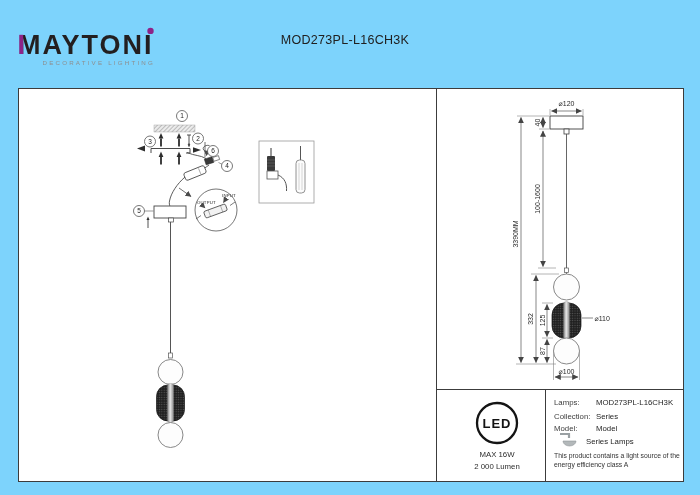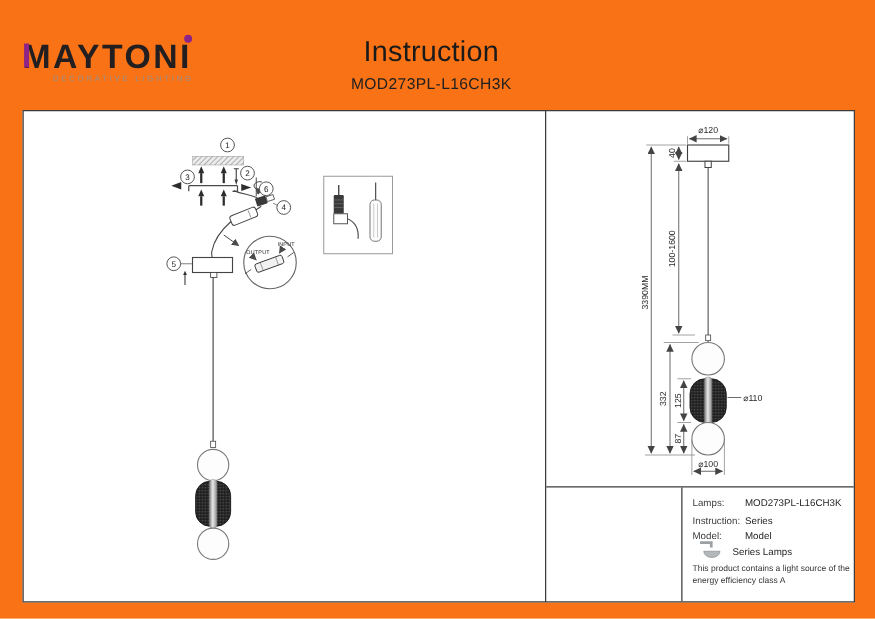--- a/index.html
+++ b/index.html
@@ -1,16 +1,16 @@
 <!DOCTYPE html>
 <html><head>
 <meta charset="utf-8">
 <style>
   html,body{margin:0;padding:0;background:#fff;}
-  .page{position:relative;width:700px;height:495px;background:#f97316;
+  .page{position:relative;width:700px;height:495px;background:#7dd3fc;
         font-family:"Liberation Sans",sans-serif;color:#222;overflow:hidden;}
   
   .logo{position:absolute;left:18px;top:24px;}
   .titleblock{position:absolute;left:240px;top:28px;width:210px;text-align:center;}
   .title{font-size:23px;color:#1a1a1a;letter-spacing:.2px;}
   .model{font-size:12.5px;color:#202020;margin-top:5px;letter-spacing:.3px;}
   
   .panel{position:absolute;border:1px solid #3c3c3c;background:#fff;box-sizing:border-box;}
   .panel.left{left:18px;top:88px;width:419px;height:394px;}
   .panel.right{left:436px;top:88px;width:248px;height:394px;}
@@ -37,21 +37,20 @@
   <div class="logo">
     <svg width="160" height="50" viewBox="0 0 160 50">
       <text x="0" y="30" font-size="27" font-weight="700" letter-spacing="2" fill="#231f20">MAYTONI</text>
       <rect x="1.3" y="10.8" width="3.9" height="19.2" fill="#8d2488"></rect>
       <circle cx="132.5" cy="6.9" r="3.2" fill="#8d2488"></circle>
       <text x="137" y="41" font-size="6.2" letter-spacing="2.2" fill="#8e8e8e" text-anchor="end">DECORATIVE LIGHTING</text>
     </svg>
   </div>
 
   <div class="titleblock">
-    <div class="title">Instruction</div>
     <div class="model">MOD273PL-L16CH3K</div>
   </div>
 
   <div class="panel left">
     <svg width="417" height="392" viewBox="0 0 417 392">
       <defs>
         <pattern id="hatch" width="3" height="3" patternUnits="userSpaceOnUse" patternTransform="rotate(45)">
           <rect width="3" height="3" fill="#ececec"></rect>
             <line x1="0" y1="0" x2="0" y2="3" stroke="#8a8a8a" stroke-width="1"></line>
         </pattern>
@@ -251,28 +250,36 @@
         <circle cx="129.5" cy="198" r="13" fill="#fdfdfd" stroke="#7a7a7a" stroke-width="0.9"></circle>
         <rect x="115" y="214" width="29" height="35" rx="12" fill="url(#knurl)" stroke="#141414" stroke-width="0.7"></rect>
         <rect x="126.6" y="212.6" width="5.8" height="37.8" rx="2.6" fill="url(#tube)" stroke="#8f8f8f" stroke-width="0.4"></rect>
         <circle cx="129.5" cy="262" r="13" fill="#fdfdfd" stroke="#7a7a7a" stroke-width="0.9"></circle>
       </g>
     </svg>
 
     <div class="split"></div>
 
     
+    <div class="ledcell">
+      <svg width="108" height="91" viewBox="0 0 108 91">
+        <circle cx="60" cy="33" r="20" fill="#fff" stroke="#141414" stroke-width="2.3"></circle>
+        <text x="60" y="37.5" text-anchor="middle" font-size="13" font-weight="700" letter-spacing="1" fill="#141414">LED</text>
+        <text x="60" y="67" text-anchor="middle" font-size="7.8" fill="#2c2c2c">MAX 16W</text>
+        <text x="60" y="79" text-anchor="middle" font-size="7.8" fill="#2c2c2c">2 000 Lumen</text>
+      </svg>
+    </div>
 
     <div class="vdiv"></div>
 
     
     <div class="speccell">
       <span class="spec-label" style="top:8px">Lamps:</span>
       <span class="spec-value" style="top:8px">MOD273PL-L16CH3K</span>
-      <span class="spec-label" style="top:22px">Instruction:</span>
+      <span class="spec-label" style="top:22px">Collection:</span>
       <span class="spec-value" style="top:22px">Series</span>
       <span class="spec-label" style="top:34px">Model:</span>
       <span class="spec-value" style="top:34px">Model</span>
 
       <svg class="icon-pendant" width="26" height="17" viewBox="0 0 26 17">
         <path d="M4,2 H13 V6" fill="none" stroke="#9aa0a3" stroke-width="2.2"></path>
         <path d="M7,9 a6.5,5 0 0 0 13,0 z" fill="#b3b8ba" stroke="#8f9397" stroke-width="0.6"></path>
       </svg>
       <span class="cat">Series Lamps</span>
 

